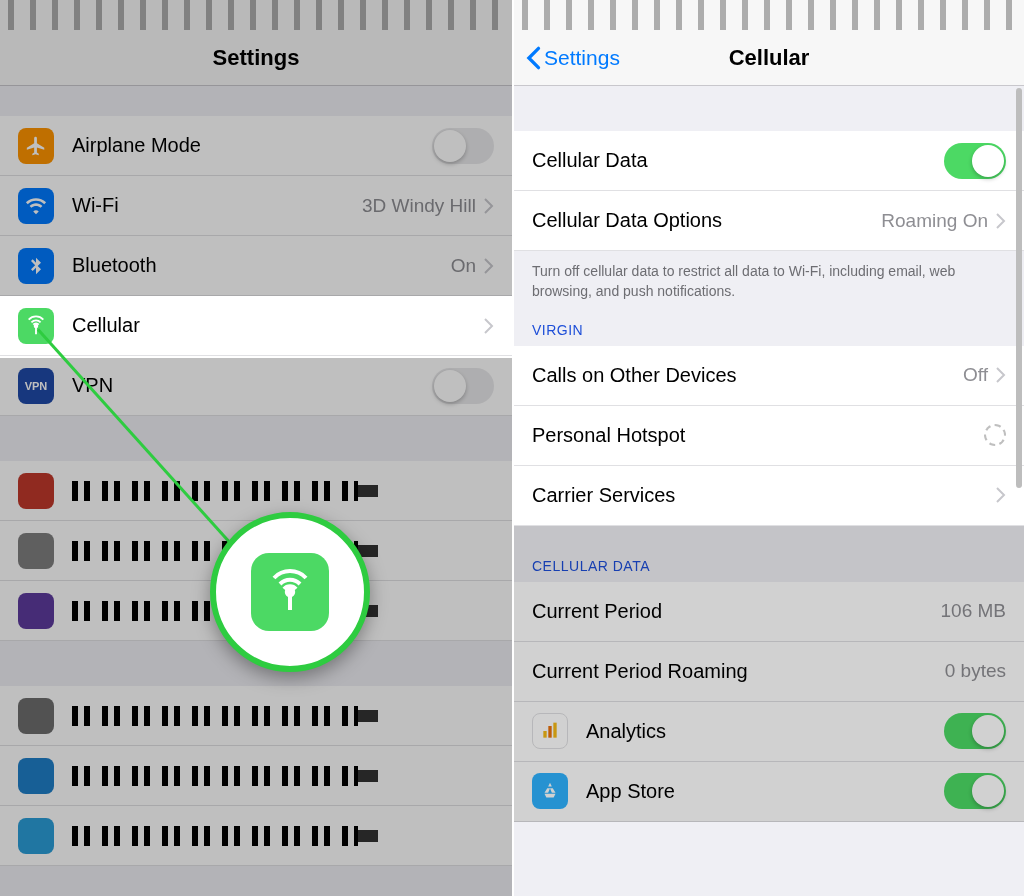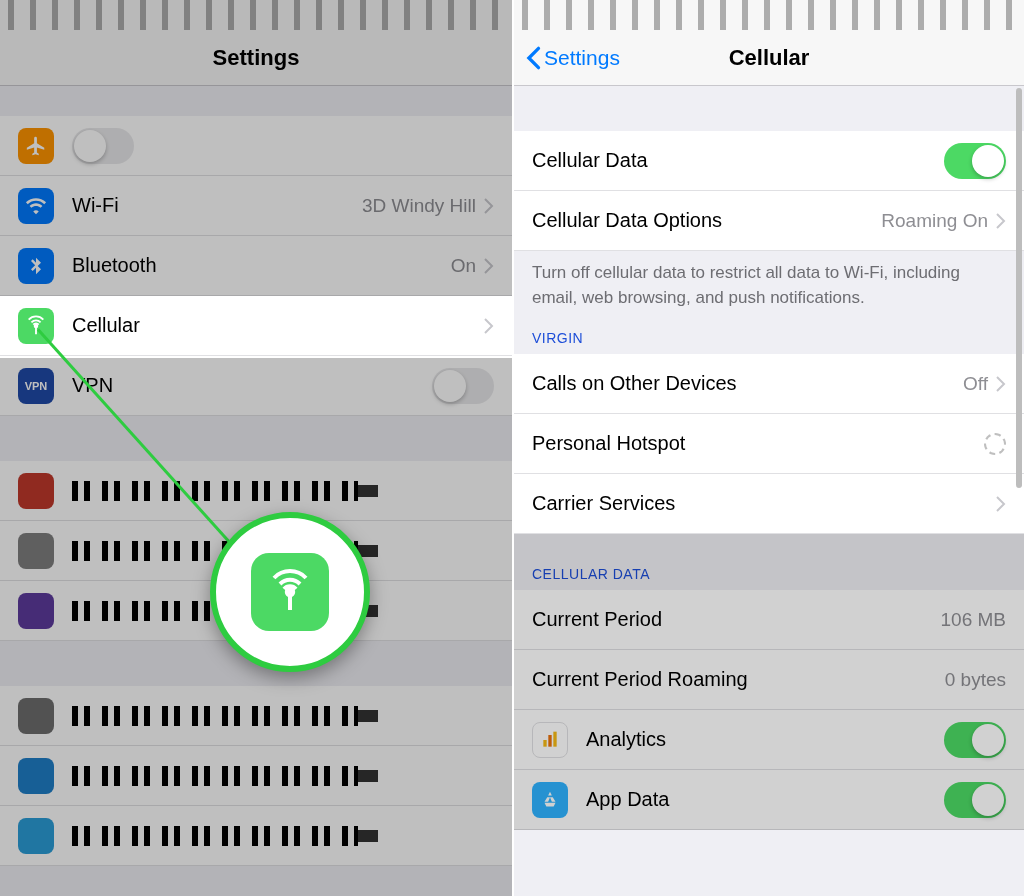--- a/index.html
+++ b/index.html
@@ -26,21 +26,21 @@
 .row .chev svg { width:10px; height:16px; display:block; }
 .row .tog { width:62px; height:36px; border-radius:18px; position:relative; background:#e9e9eb; }
 .row .tog.on { background:#4cd964; }
 .row .tog::after { content:""; position:absolute; top:2px; width:32px; height:32px; border-radius:50%; background:#fff; box-shadow:0 2px 4px rgba(0,0,0,.25); }
 .row .tog.on::after { right:2px; }
 .row .tog:not(.on)::after { left:2px; }
 
 .sec-gap { height: 45px; }
 .sec-header { padding: 10px 18px 8px; color:#1d4ed8; font-size:16px; letter-spacing:.5px; text-transform:uppercase; background:#efeff4; }
 .sec-header.small { font-size:14px; }
-.footer { padding: 10px 18px; color:#6d6d72; font-size:17px; line-height:1.45; background:#efeff4; }
+.footer { padding: 10px 18px; color:#6d6d72; font-size:14px; line-height:1.45; background:#efeff4; }
 
 .spinner { width:22px; height:22px; border-radius:50%; border:2px dashed #bfbfbf; animation: spin 1.2s linear infinite; }
 @keyframes spin { to { transform: rotate(360deg);} }
 
 
 .pix .icon { background:#666; }
 .pix .lbl { height:20px; background: repeating-linear-gradient(90deg,#000 0 6px, transparent 6px 12px, #000 12px 18px, transparent 18px 30px); width:60%; flex:0 0 auto; }
 .pix .val { height:12px; width:20px; background:#333; }
 
 
@@ -73,20 +73,21 @@
     <div class="title">Settings</div>
   </div>
   <div class="sec-gap" style="height:30px"></div>
 
   <div class="row">
     <div class="icon ic-orange">
       <svg width="22" height="22" viewBox="0 0 24 24" fill="#fff">
           <path d="M21 16v-2l-8-5V3.5a1.5 1.5 0 0 0-3 0V9l-8 5v2l8-2.5V19l-2 1.5V22l3.5-1 3.5 1v-1.5L13 19v-5.5l8 2.5z"></path>
         </svg>
     </div>
+    <div class="lbl">Airplane Mode</div>
     <div class="tog"></div>
   </div>
 
   <div class="row">
     <div class="icon ic-blue">
       <svg width="22" height="22" viewBox="0 0 24 24" fill="#fff">
           <path d="M12 21l3-3c-1.7-1.7-4.3-1.7-6 0l3 3zM5 12c3.9-3.9 10.1-3.9 14 0l-2 2c-2.8-2.8-7.2-2.8-10 0l-2-2zM1 8c6.1-6.1 15.9-6.1 22 0l-2 2c-5-5-13-5-18 0L1 8z"></path>
         </svg>
     </div>
     <div class="lbl">Wi-Fi</div>
@@ -257,18 +258,18 @@
       </div>
       <div class="lbl">Analytics</div>
       <div class="tog on"></div>
     </div>
     <div class="row">
       <div class="icon ic-lblue">
         <svg width="22" height="22" viewBox="0 0 24 24" fill="#fff">
             <path d="M12 3l2 4h-4l2-4zM6 15h12l-2 4H8l-2-4zM9 9l-3 5h4l2-5H9zm6 0l3 5h-4l-2-5h3z"></path>
           </svg>
       </div>
-      <div class="lbl">App Data</div>
+      <div class="lbl">App Store</div>
       <div class="tog on"></div>
     </div>
     <div class="right-dim" style="top:0; bottom:0;"></div>
   </div>
 </div>
 
 </body></html>

